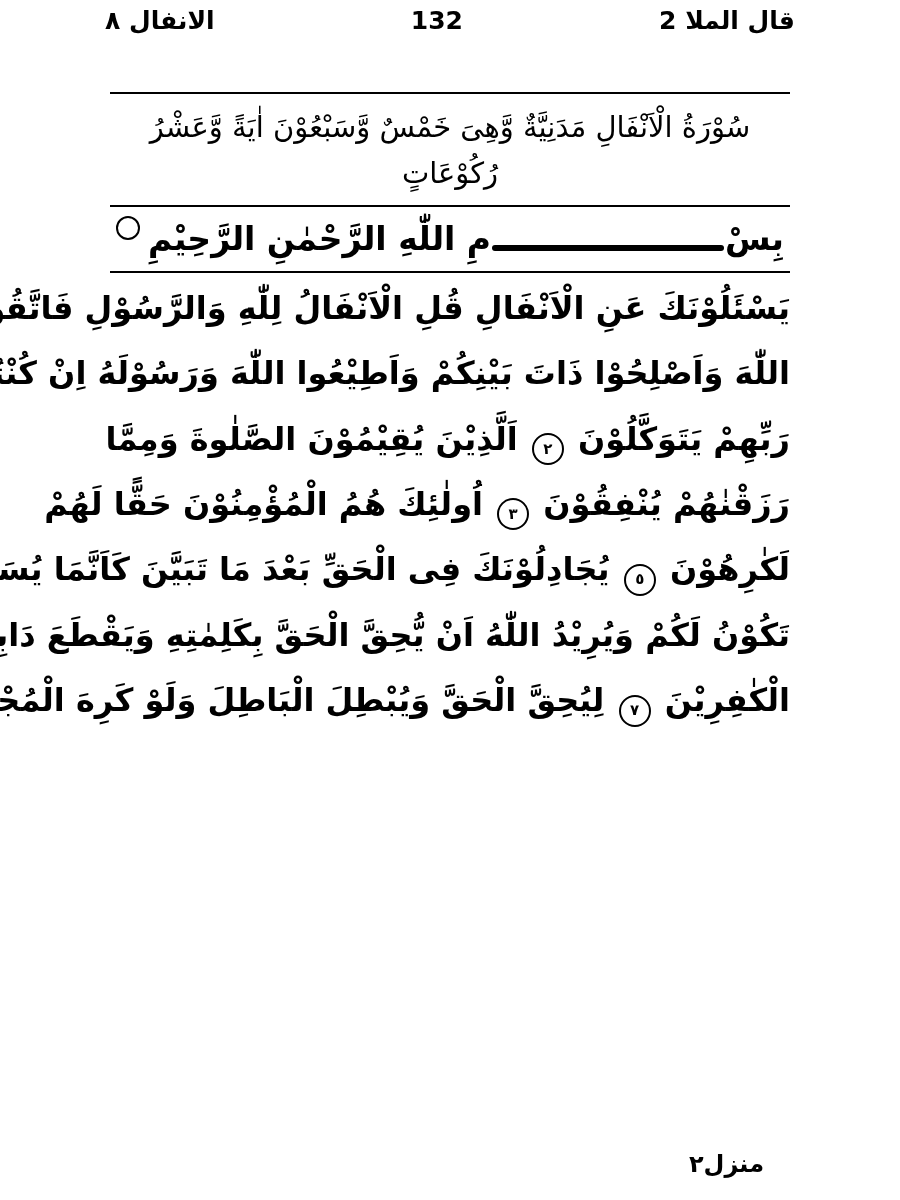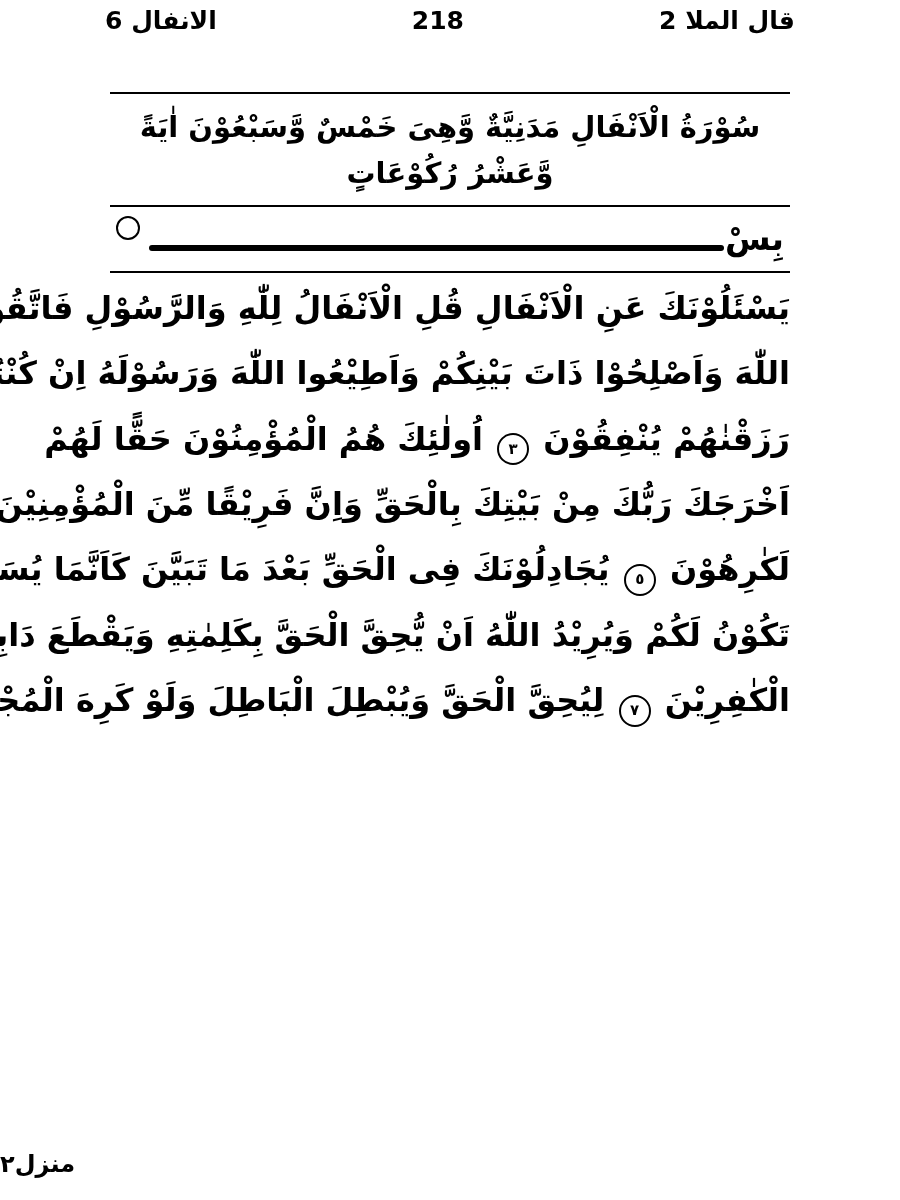--- a/index.html
+++ b/index.html
@@ -12,21 +12,21 @@
     display:flex;justify-content:space-between;align-items:flex-start;
     direction:rtl;font-size:25px;font-weight:bold;
   }
   .page-header .hdr{white-space:nowrap;}
   .content{
     position:absolute;top:92px;right:110px;width:680px;direction:rtl;
   }
   .surah-band{
     border-top:2px solid #000;border-bottom:2px solid #000;
     text-align:center;padding:10px 0 8px 0;
-    font-size:29px;font-weight:bold;line-height:1.6;
+    font-size:29px;font-weight:normal;line-height:1.6;
   }
   .bismillah{
     border-bottom:2px solid #000;
     display:flex;direction:rtl;align-items:center;
     height:64px;font-size:33px;font-weight:bold;padding:0 6px;
   }
   .bismillah .bsm-start{flex:0 0 auto;}
   .bismillah .kashida{
     flex:1 1 auto;height:6px;background:#000;align-self:flex-end;
     margin:0 1px 20px 1px;border-radius:3px;
@@ -44,48 +44,49 @@
     white-space:nowrap;overflow:visible;
   }
   .aya{
     display:inline-flex;align-items:center;justify-content:center;
     width:28px;height:28px;border:2px solid #000;border-radius:50%;
     font-size:15px;line-height:1;vertical-align:-4px;
     margin:0 3px;position:relative;font-weight:bold;
   }
   .page-footer{
     position:absolute;bottom:22px;left:0;width:764px;
-    text-align:left;font-size:24px;font-weight:bold;direction:rtl;
+    text-align:right;font-size:24px;font-weight:bold;direction:rtl;
   }
 </style>
 </head>
 <body>
 
 <div class="page-header">
   <span class="hdr">قال الملا 2</span>
-  <span class="hdr">218</span>
-  <span class="hdr">الانفال 6</span>
+  <span class="hdr">132</span>
+  <span class="hdr">الانفال ٨</span>
 </div>
 
 <div class="content">
   <div class="surah-band">
     <span>سُوْرَةُ الْاَنْفَالِ مَدَنِيَّةٌ وَّهِىَ خَمْسٌ وَّسَبْعُوْنَ اٰيَةً وَّعَشْرُ رُكُوْعَاتٍ</span>
   </div>
 
   <div class="bismillah">
     <span class="bsm-start">بِسْ</span>
     <span class="kashida"></span>
+    <span class="bsm-rest">مِ اللّٰهِ الرَّحْمٰنِ الرَّحِيْمِ</span>
     <span class="ornament"></span>
   </div>
 
   <div class="quran-text">
       <div class="qline"><span>يَسْئَلُوْنَكَ عَنِ الْاَنْفَالِ قُلِ الْاَنْفَالُ لِلّٰهِ وَالرَّسُوْلِ فَاتَّقُوا</span> </div>
       <div class="qline"><span>اللّٰهَ وَاَصْلِحُوْا ذَاتَ بَيْنِكُمْ وَاَطِيْعُوا اللّٰهَ وَرَسُوْلَهُ اِنْ كُنْتُمْ</span> </div>
+      <div class="qline"><span>رَبِّهِمْ يَتَوَكَّلُوْنَ</span> <span class="aya">٢</span> <span>اَلَّذِيْنَ يُقِيْمُوْنَ الصَّلٰوةَ وَمِمَّا</span> </div>
       <div class="qline"><span>رَزَقْنٰهُمْ يُنْفِقُوْنَ</span> <span class="aya">٣</span> <span>اُولٰئِكَ هُمُ الْمُؤْمِنُوْنَ حَقًّا لَهُمْ</span> </div>
-      <div class="qline"><span>اَخْرَجَكَ رَبُّكَ مِنْ بَيْتِكَ بِالْحَقِّ وَاِنَّ فَرِيْقًا مِّنَ الْمُؤْمِنِيْنَ</span> </div>
       <div class="qline"><span>لَكٰرِهُوْنَ</span> <span class="aya">٥</span> <span>يُجَادِلُوْنَكَ فِى الْحَقِّ بَعْدَ مَا تَبَيَّنَ كَاَنَّمَا يُسَاقُوْنَ</span> </div>
       <div class="qline"><span>تَكُوْنُ لَكُمْ وَيُرِيْدُ اللّٰهُ اَنْ يُّحِقَّ الْحَقَّ بِكَلِمٰتِهِ وَيَقْطَعَ دَابِرَ</span> </div>
       <div class="qline"><span>الْكٰفِرِيْنَ</span> <span class="aya">٧</span> <span>لِيُحِقَّ الْحَقَّ وَيُبْطِلَ الْبَاطِلَ وَلَوْ كَرِهَ الْمُجْرِمُوْنَ</span>  </div>
     </div>
 </div>
 
 <div class="page-footer">
   <span>منزل٢</span>
 </div>
 

